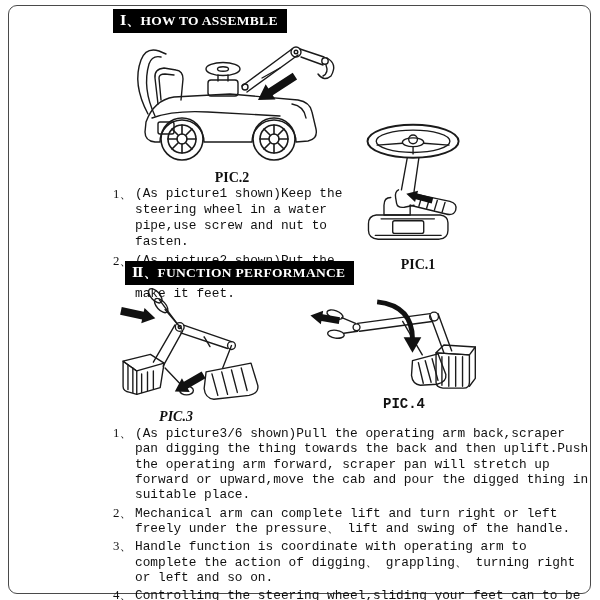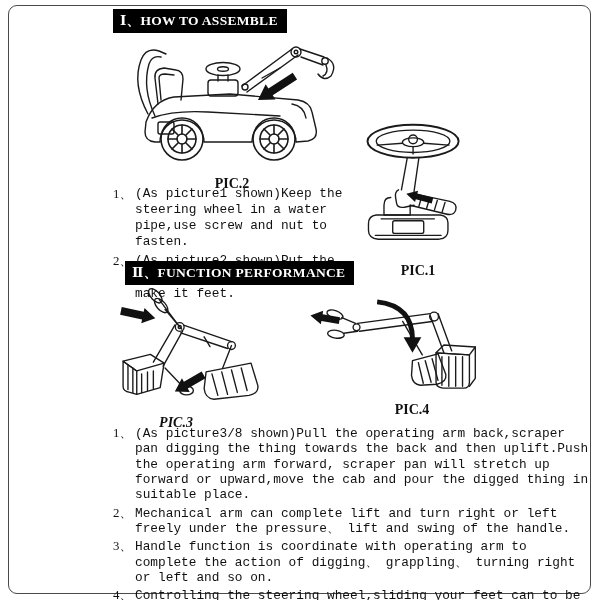--- a/index.html
+++ b/index.html
@@ -13,21 +13,21 @@
   .frame {
     position: absolute; left: 8px; top: 5px; width: 583px; height: 589px;
     border: 1.5px solid #4a4a4a; border-radius: 9px; pointer-events: none;
   }
   .sec-header {
     position: absolute; background: #000; color: #fff; font-weight: bold;
     font-size: 13.5px; line-height: 1; padding: 4px 8px 4px 6px;
     letter-spacing: .3px; border: 1px solid #000;
   }
   .pic { position: absolute; }
-  .pic-label { position: absolute; font-weight: bold; font-size: 14px; width: 64px; text-align: center; margin-top: 6px; }
+  .pic-label { position: absolute; font-weight: bold; font-size: 14px; width: 64px; text-align: center; }
   .textblock { position: absolute; }
   .item { display: flex; margin-bottom: 3px; }
   .item .num { flex: 0 0 22px; white-space: nowrap; }
   .item .txt { flex: 1; font-family: Liberation Mono, monospace; }
   .tb1 { left: 113px; top: 186px; width: 266px; font-size: 12.8px; line-height: 1.26; }
   .tb2 { left: 113px; top: 426px; width: 478px; font-size: 12.8px; line-height: 1.2; }
   svg { display: block; }
 </style>
 </head>
 <body>
@@ -187,26 +187,26 @@
       <path d="M134,72 L139,93 M141,70 L147,92 M148,68 L154,90"></path>
     </g>
     <g>
       <path d="M92,10 Q128,14 128,48" fill="none" stroke="#111" stroke-width="5"></path>
       <polygon points="128,62 119,46 137,46" fill="#111"></polygon>
     </g>
     <g transform="translate(24,24) rotate(190)">
       <polygon points="0,0 -12,-7 -12,-3.5 -30,-3.5 -30,3.5 -12,3.5 -12,7" fill="#111"></polygon>
     </g>
   </svg>
-  <div class="pic-label" style="left:380px; top:396px;">PIC.4</div>
+  <div class="pic-label" style="left:372px; top:396px;font-family:Liberation Mono, monospace;">PIC.4</div>
 
   <div class="textblock tb2">
     <div class="item">
       <span class="num">1、</span>
-      <span class="txt">(As picture3/8 shown)Pull  the operating arm back,scraper pan digging the thing towards the back and then uplift.Push the operating arm forward, scraper pan will stretch up forward or upward,move the cab and pour the digged thing in suitable place.</span>
+      <span class="txt">(As picture3/6 shown)Pull  the operating arm back,scraper pan digging the thing towards the back and then uplift.Push the operating arm forward, scraper pan will stretch up forward or upward,move the cab and pour the digged thing in suitable place.</span>
     </div>
     <div class="item">
       <span class="num">2、</span>
       <span class="txt">Mechanical arm can complete lift and turn right or left freely under the pressure、 lift and swing of the handle.</span>
     </div>
     <div class="item">
       <span class="num">3、</span>
       <span class="txt">Handle function is coordinate with operating arm to complete the action of digging、 grappling、 turning right or left and so on.</span>
     </div>
     <div class="item">

